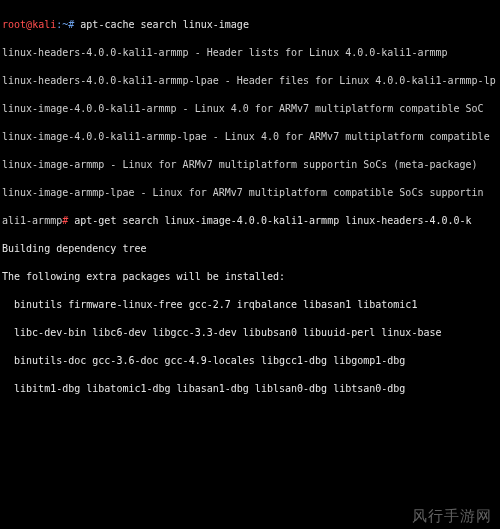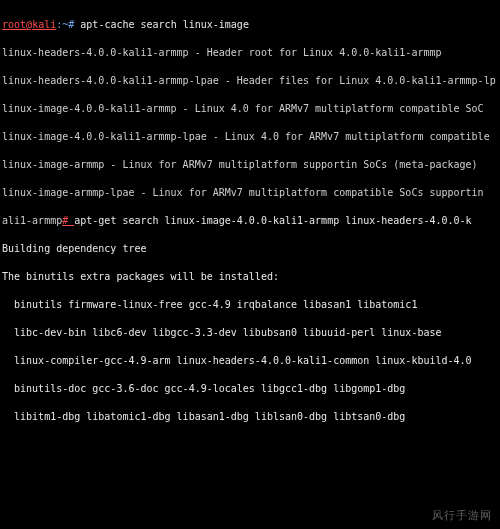--- a/index.html
+++ b/index.html
@@ -12,53 +12,52 @@
     font-size: 10px;
     line-height: 14px;
     color: #e8e8e8;
     overflow: hidden;
     position: relative;
   }
   .terminal {
     padding: 4px 0 0 2px;
     white-space: pre;
   }
-  .red { color: #ff4d4d; text-decoration: underline; }
+  .red { color: #ff4d4d; }
   .blue { color: #6ca0e8; }
   .dim { color: #cecece; }
   .watermark {
     position: absolute;
     right: 8px;
     bottom: 6px;
     color: #8a8a8a;
-    font-size: 11px;
+    font-size: 15px;
     letter-spacing: 1px;
     opacity: 0.7;
     pointer-events: none;
     text-align: right;
   }
   .line { display: block; }
 </style>
 </head>
 <body>
 
 <div class="terminal">
 <span class="line"><span class="red">root</span><span class="red">@</span><span class="red">kali</span><span class="blue">:</span><span class="blue">~</span><span class="blue"># </span><span>apt-cache search linux-image</span></span>
-<span class="line dim">linux-headers-4.0.0-kali1-armmp - Header root for Linux 4.0.0-kali1-armmp</span>
+<span class="line dim">linux-headers-4.0.0-kali1-armmp - Header lists for Linux 4.0.0-kali1-armmp</span>
 <span class="line dim">linux-headers-4.0.0-kali1-armmp-lpae - Header files for Linux 4.0.0-kali1-armmp-lp</span>
 <span class="line dim">linux-image-4.0.0-kali1-armmp - Linux 4.0 for ARMv7 multiplatform compatible SoC</span>
 <span class="line dim">linux-image-4.0.0-kali1-armmp-lpae - Linux 4.0 for ARMv7 multiplatform compatible</span>
 <span class="line dim">linux-image-armmp - Linux for ARMv7 multiplatform supportin SoCs (meta-package)</span>
 <span class="line dim">linux-image-armmp-lpae - Linux for ARMv7 multiplatform compatible SoCs supportin</span>
 <span class="line"><span class="dim">ali1-armmp</span><span class="red"># </span><span>apt-get search linux-image-4.0.0-kali1-armmp linux-headers-4.0.0-k</span></span>
 <span class="line">Building dependency tree</span>
-<span class="line">The binutils extra packages will be installed:</span>
-<span class="line">  binutils firmware-linux-free gcc-4.9 irqbalance libasan1 libatomic1</span>
+<span class="line">The following extra packages will be installed:</span>
+<span class="line">  binutils firmware-linux-free gcc-2.7 irqbalance libasan1 libatomic1</span>
 <span class="line">  libc-dev-bin libc6-dev libgcc-3.3-dev libubsan0 libuuid-perl linux-base</span>
-<span class="line">  linux-compiler-gcc-4.9-arm linux-headers-4.0.0-kali1-common linux-kbuild-4.0</span>
 <span class="line">  binutils-doc gcc-3.6-doc gcc-4.9-locales libgcc1-dbg libgomp1-dbg</span>
 <span class="line">  libitm1-dbg libatomic1-dbg libasan1-dbg liblsan0-dbg libtsan0-dbg</span>
 
 
 
 
 
 
 
 

